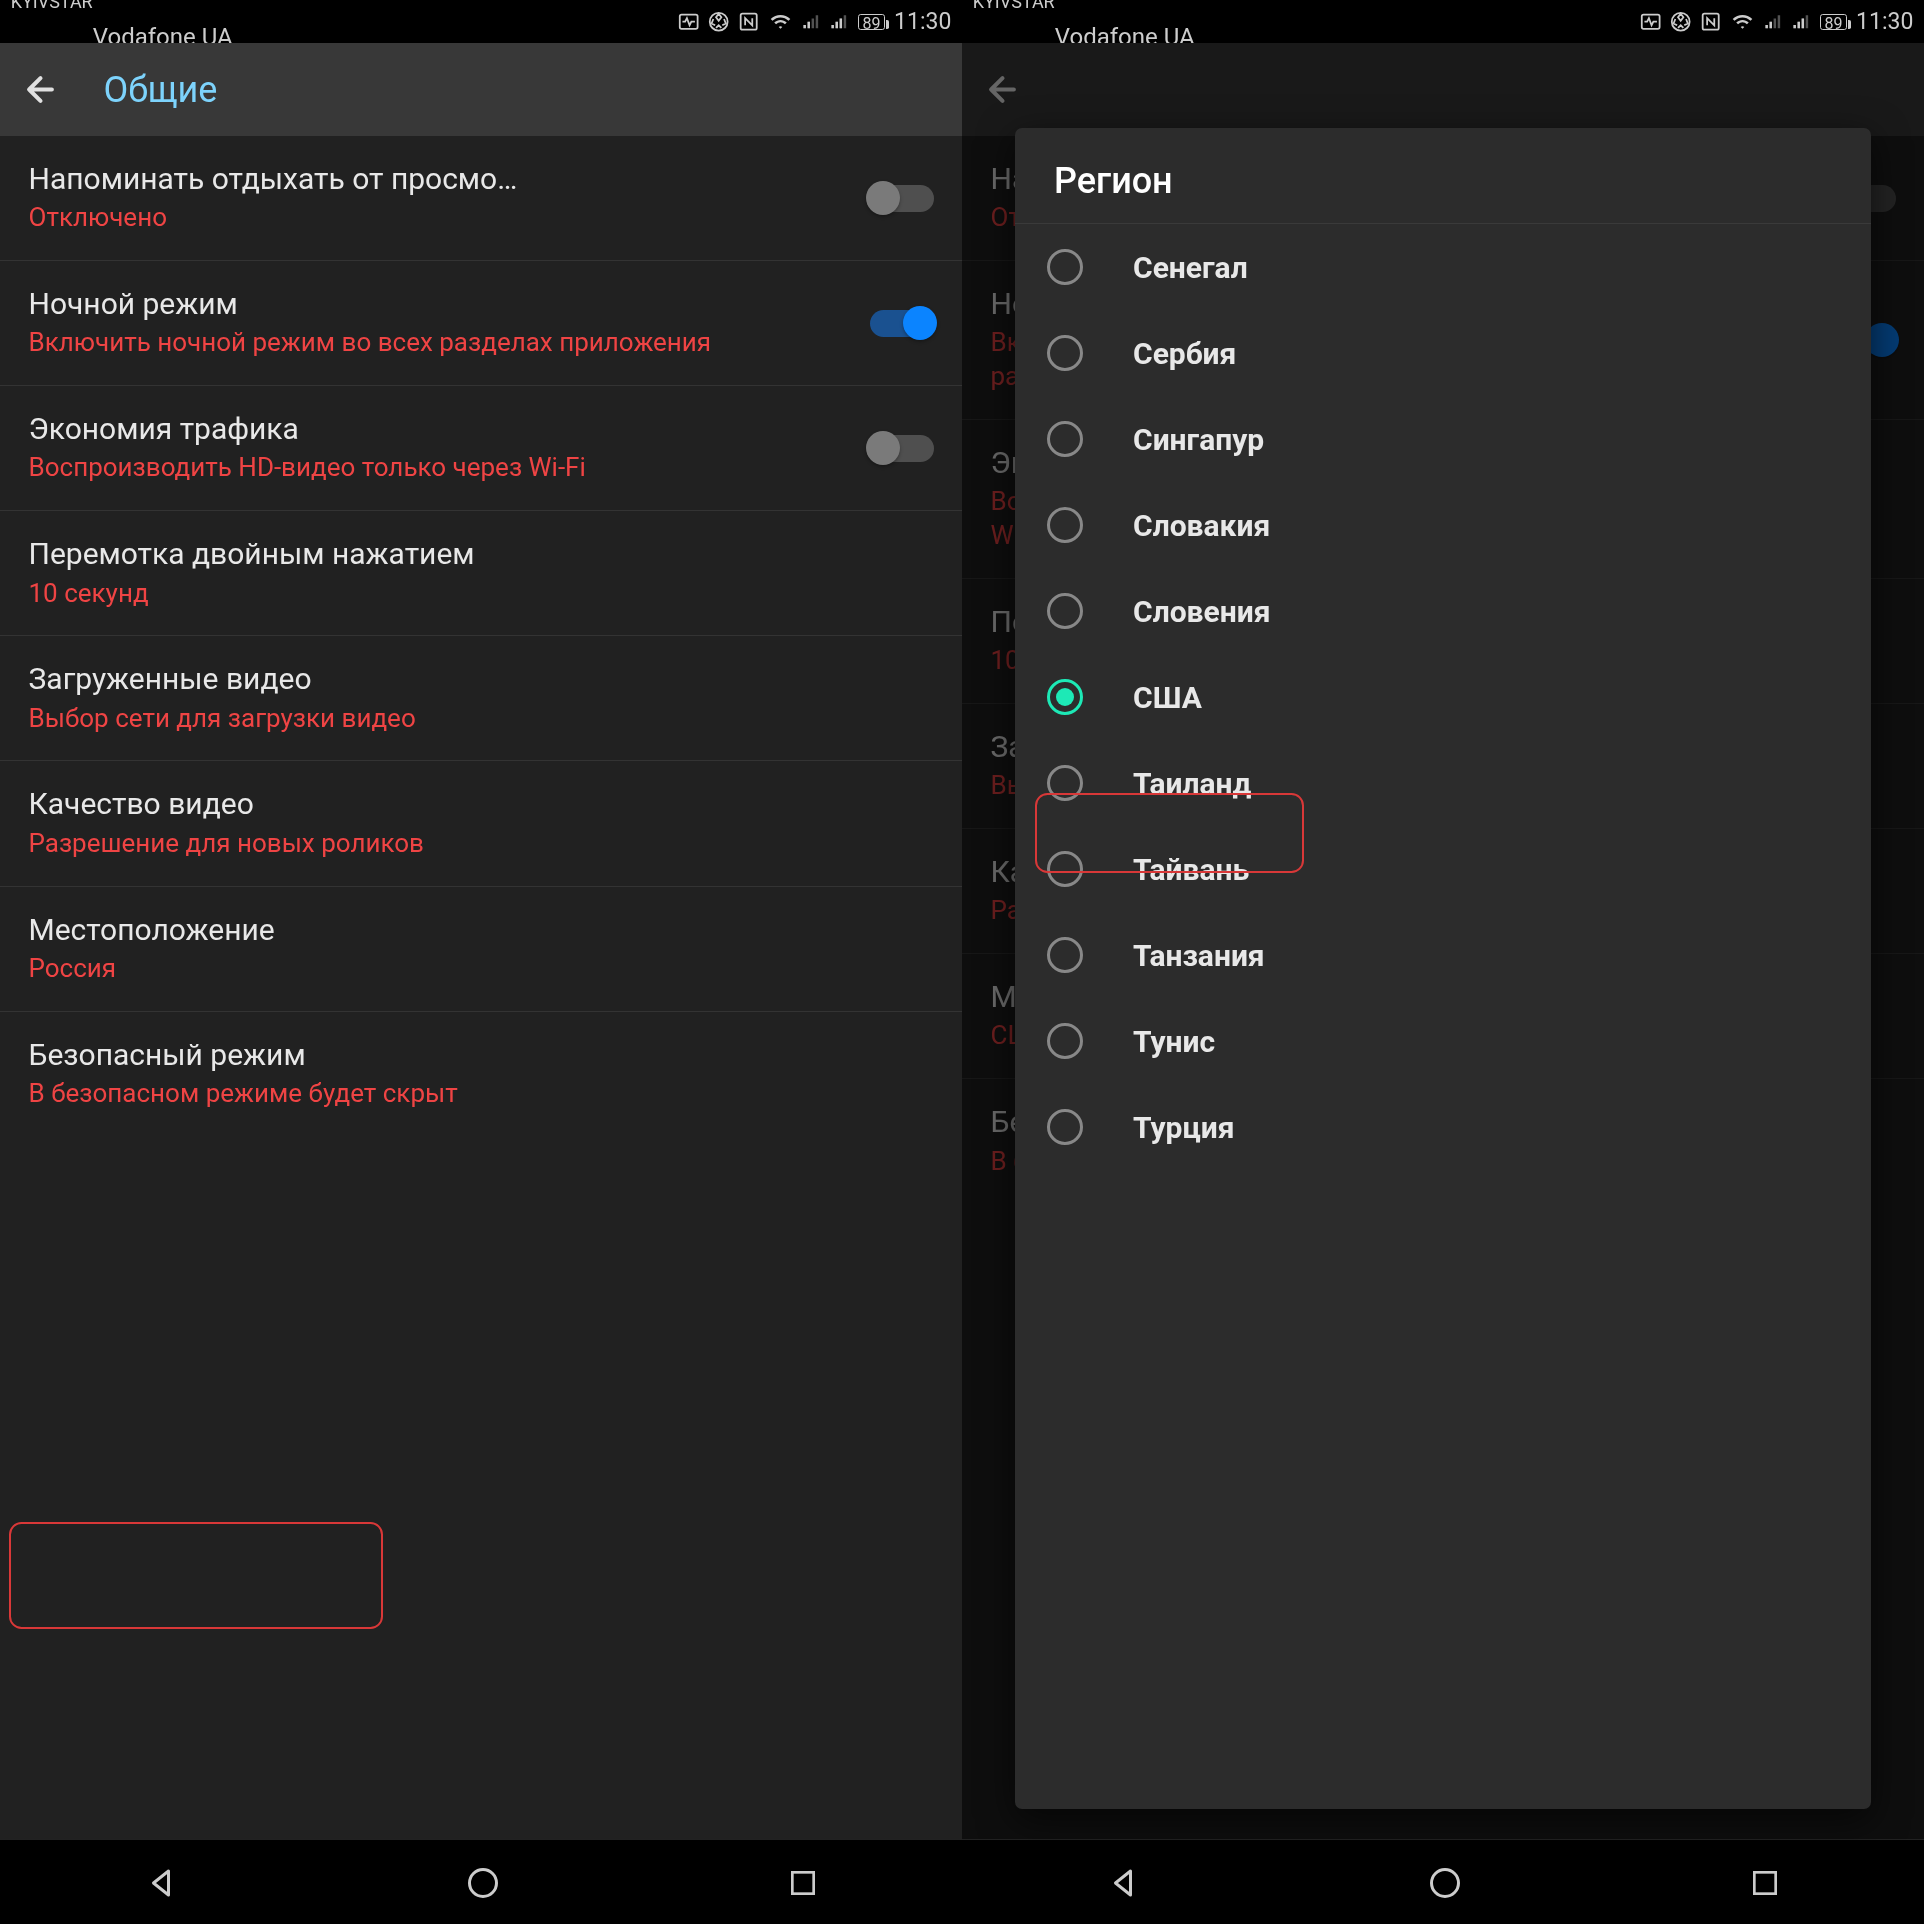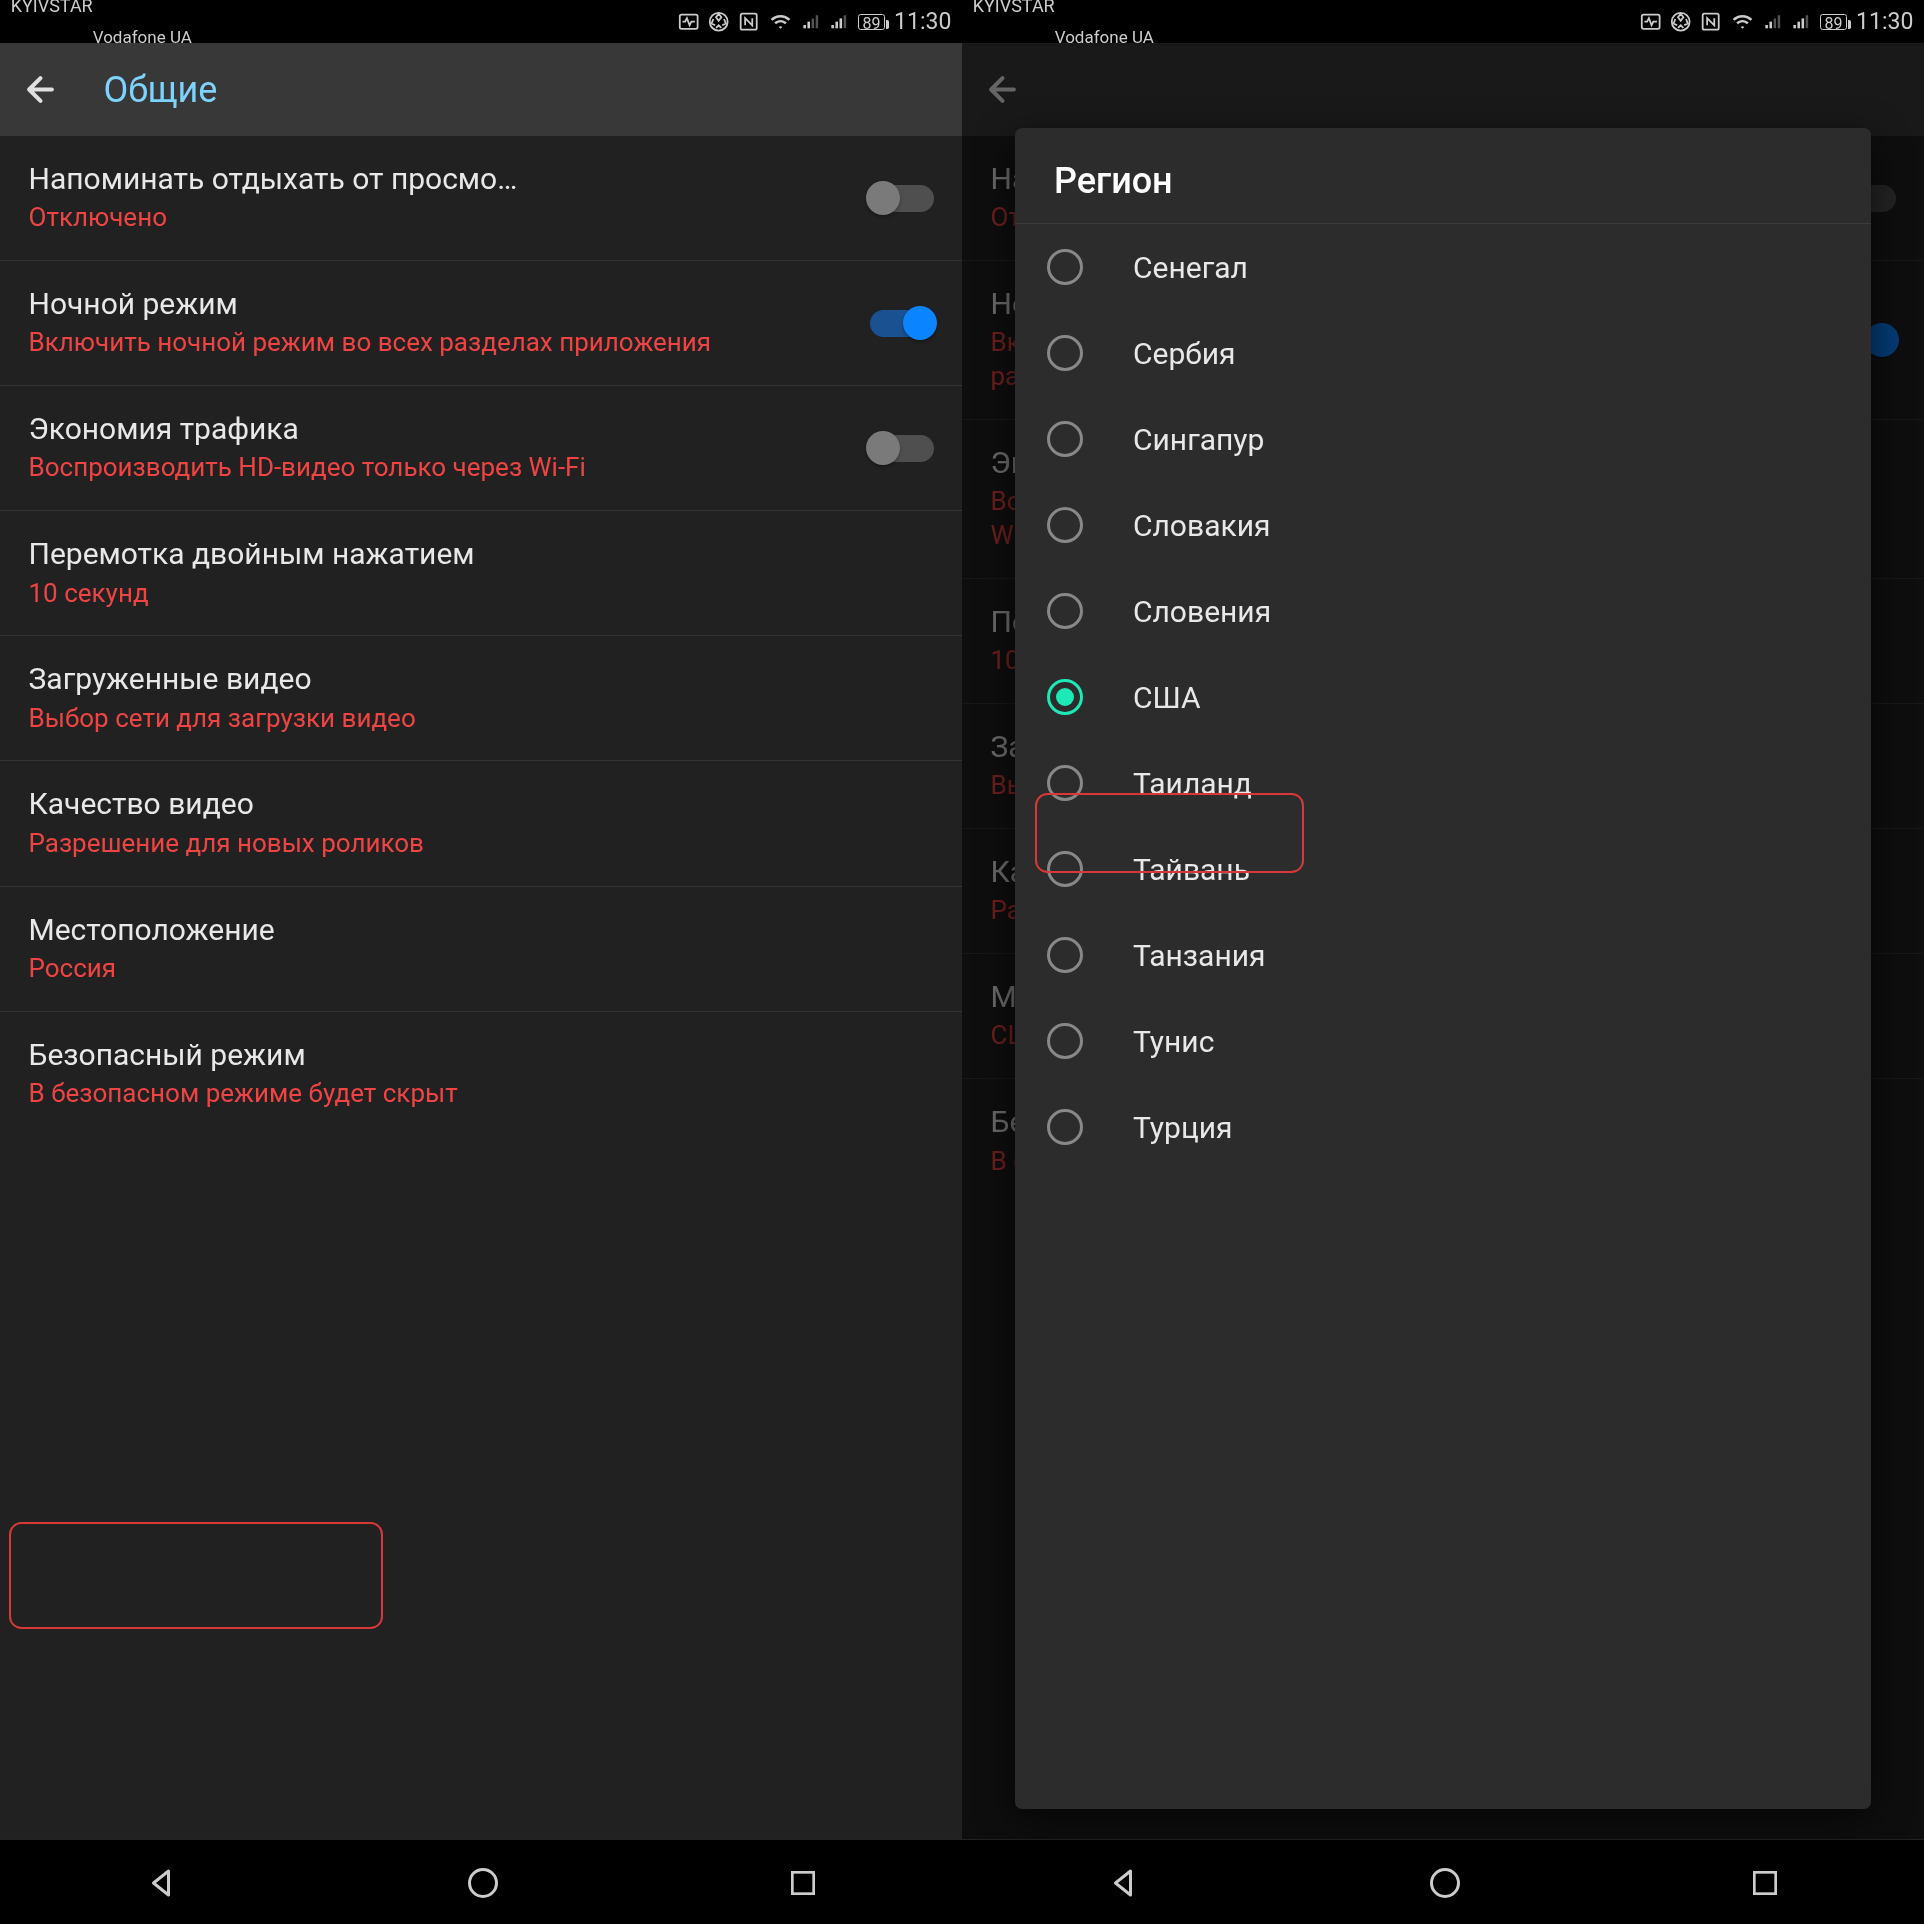--- a/index.html
+++ b/index.html
@@ -25,21 +25,21 @@
   background: #000;
   display: flex;
   align-items: center;
   justify-content: space-between;
   padding: 0 10.7px;
   font-size: 19.6px;
   color: #ccc;
 }
 .status-left { display: flex; flex-direction: row; line-height: 1.1; }
 .carrier1 { font-size: 18px; }
-.carrier2 { font-size: 17px; margin-top: 32px; }
+.carrier2 { font-size: 24px; margin-top: 32px; }
 .status-right { display: flex; align-items: center; gap: 9px; }
 .status-icon { display: inline-flex; align-items: center; }
 .battery-box { border: 1.8px solid #ccc; border-radius: 2.7px; padding: 0 3.6px; font-size: 16px; height: 16px; line-height: 18px; position: relative; }
 .battery-box::after { content:''; position:absolute; right:-4.5px; top:5.3px; width:2.7px; height:9px; background:#ccc; border-radius:0 1.8px 1.8px 0;}
 .header {
   height: 93px;
   background: #383838;
   display: flex;
   align-items: center;
   padding: 0 21.4px;
@@ -99,20 +99,21 @@
   color: #fff;
   padding: 32px 39px 21.4px;
   border-bottom: 0.9px solid #3a3a3a;
 }
 .dialog-list { flex: 1; overflow: hidden; }
 .region-item {
   display: flex;
   align-items: center;
   padding: 25px 32px;
   gap: 50px;
+  font-weight: bold;
 }
 .radio {
   width: 36px; height: 36px; border-radius: 50%;
   border: 3.6px solid #888;
   flex-shrink: 0;
   display: flex; align-items: center; justify-content: center;
 }
 .radio-selected { border-color: #1de9b6; }
 .radio-selected::after { content:''; width:18px; height:18px; background:#1de9b6; border-radius:50%; }
 .region-label { font-size: 30px; color: #e8e8e8; }

